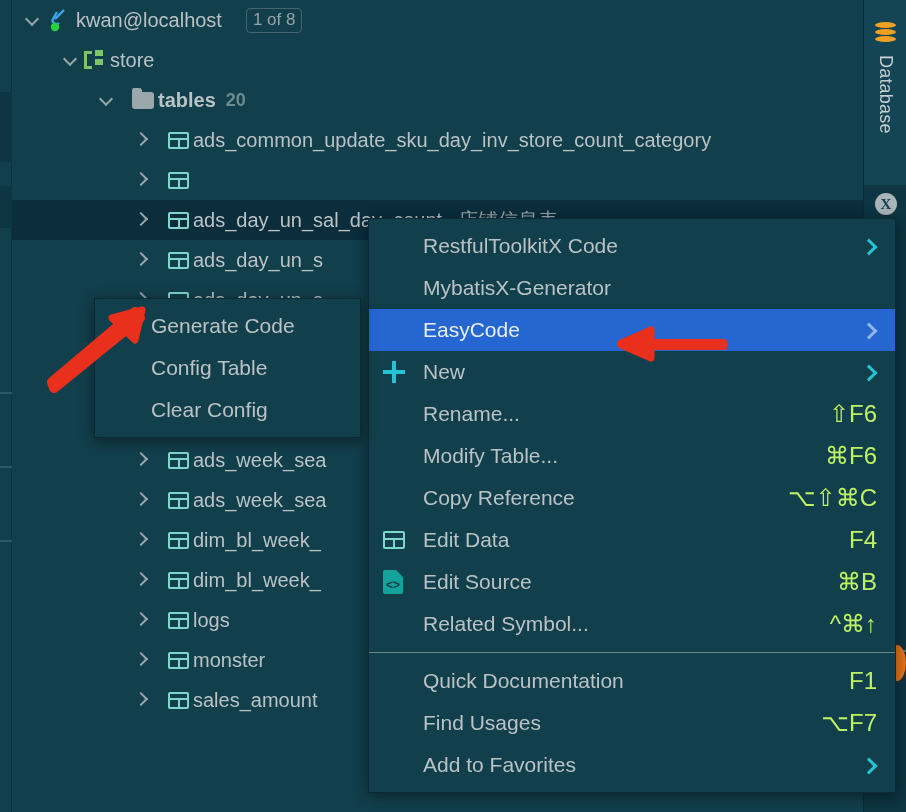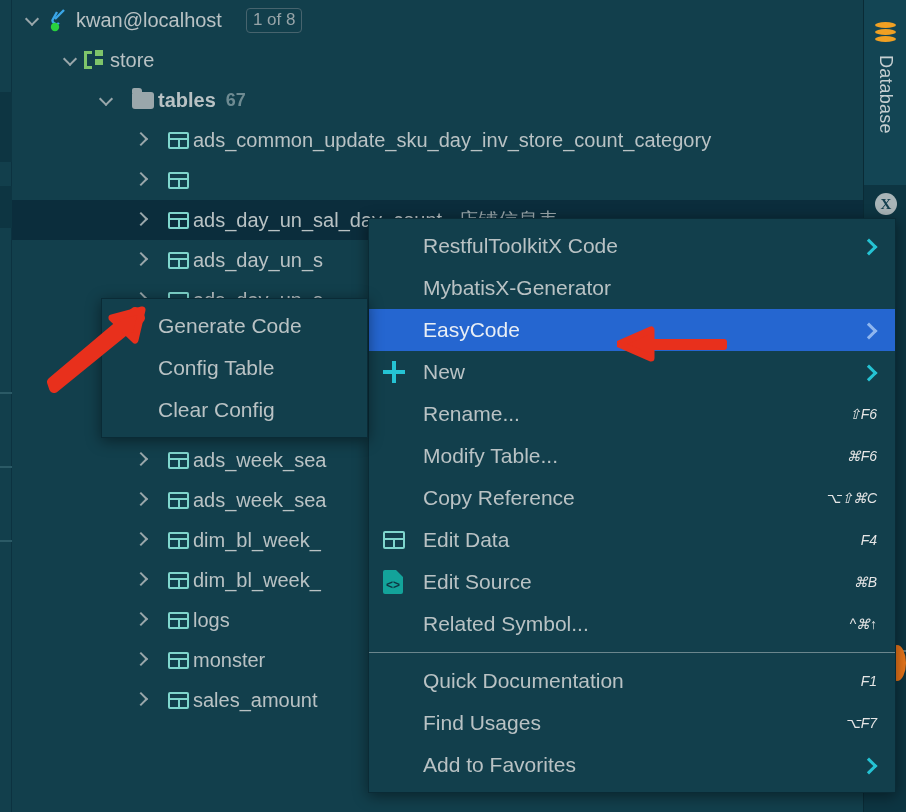--- a/index.html
+++ b/index.html
@@ -178,21 +178,21 @@
     display: flex; align-items: center;
     height: 42px;
     padding: 0 18px 0 14px;
     color: #b9c2c4;
     font-size: 21px;
     white-space: nowrap;
   }
   .mi.hl { background: #2566d0; color: #e8eef5; }
   .mi .micon { width: 40px; flex: 0 0 40px; display:flex; align-items:center; }
   .mi .mtext { flex: 1 1 auto; }
-  .mi .mkey { color: #e5e5e5; font-size: 14px; margin-left: 20px; font-style: italic; }
+  .mi .mkey { color: #bef264; font-size: 24px; margin-left: 20px; }
   .mi .marrow {
     width: 16px; height: 16px; margin-left: 18px; position: relative; flex: 0 0 16px;
   }
   .mi .marrow::before {
     content:""; position:absolute; left:2px; top:3px;
     width: 9px; height: 9px;
     border-right: 3px solid #25c3d4;
     border-bottom: 3px solid #25c3d4;
     transform: rotate(-45deg);
   }
@@ -226,21 +226,21 @@
   }
   .src-ico::before {
     content:""; position:absolute; right:0; top:0;
     width:7px; height:7px; background:#123f4c;
     clip-path: polygon(100% 0, 0 0, 100% 100%);
   }
 
   
   .submenu {
     position: absolute;
-    left: 101px; top: 298px;
+    left: 94px; top: 298px;
     width: 267px;
     background: #123f4c;
     border: 1px solid #0a2b36;
     box-shadow: 0 3px 14px rgba(0,0,0,.45);
     padding: 6px 0;
     z-index: 50;
   }
   .smi {
     display: flex; align-items: center;
     height: 42px;
@@ -293,21 +293,21 @@
       </div>
       <span class="lbl">store</span>
     </div>
 
     <div class="row" style="padding-left:84px;font-weight:bold;">
       <div class="chev down"></div>
       <div class="ico" style="margin-left:14px;">
         <div class="folder-ico"></div>
       </div>
       <span class="lbl">tables</span>
-      <span class="sub">67</span>
+      <span class="sub">20</span>
     </div>
 
     <div id="table-rows">
         <div class="row" style="padding-left: 120px;">
           <div class="chev right"></div>
           <div class="ico" style="margin-left: 14px;">
             <div class="tbl-ico"></div>
           </div>
           <span class="lbl">ads_common_update_sku_day_inv_store_count_category</span>
         </div>

